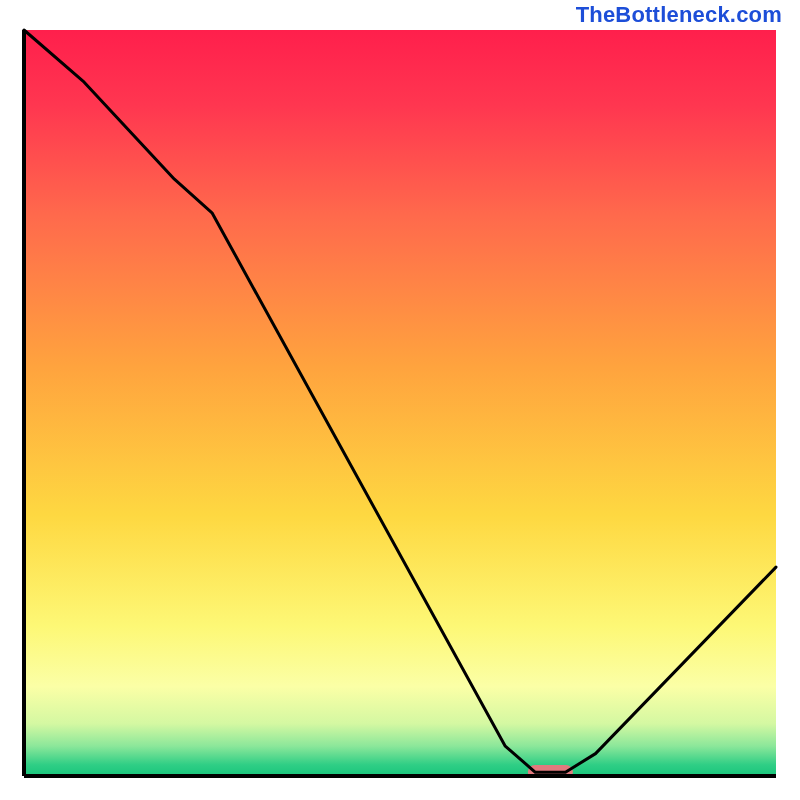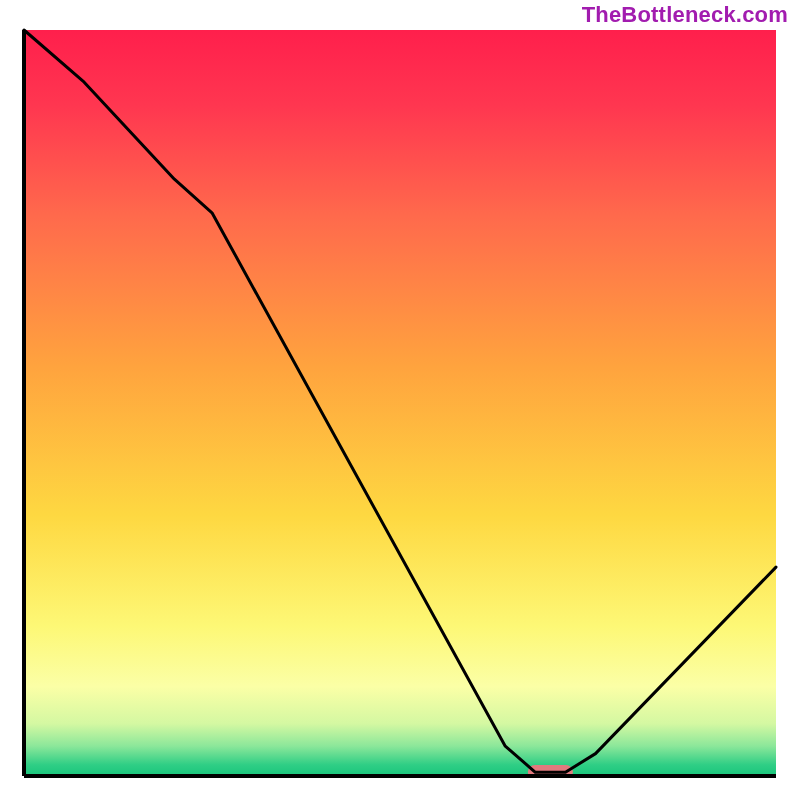--- a/index.html
+++ b/index.html
@@ -11,24 +11,24 @@
     font-family: Arial, Helvetica, sans-serif;
   }
   .container {
     position: relative;
     width: 800px;
     height: 800px;
   }
   .watermark {
     position: absolute;
     top: 2px;
-    right: 12px;
+    right: 18px;
     font-size: 22px;
     font-weight: bold;
-    color: #a21caf;
+    color: #1d4ed8;
     letter-spacing: 0.2px;
     z-index: 10;
   }
   .plot {
     position: absolute;
     left: 22px;
     top: 28px;
     width: 756px;
     height: 750px;
   }

